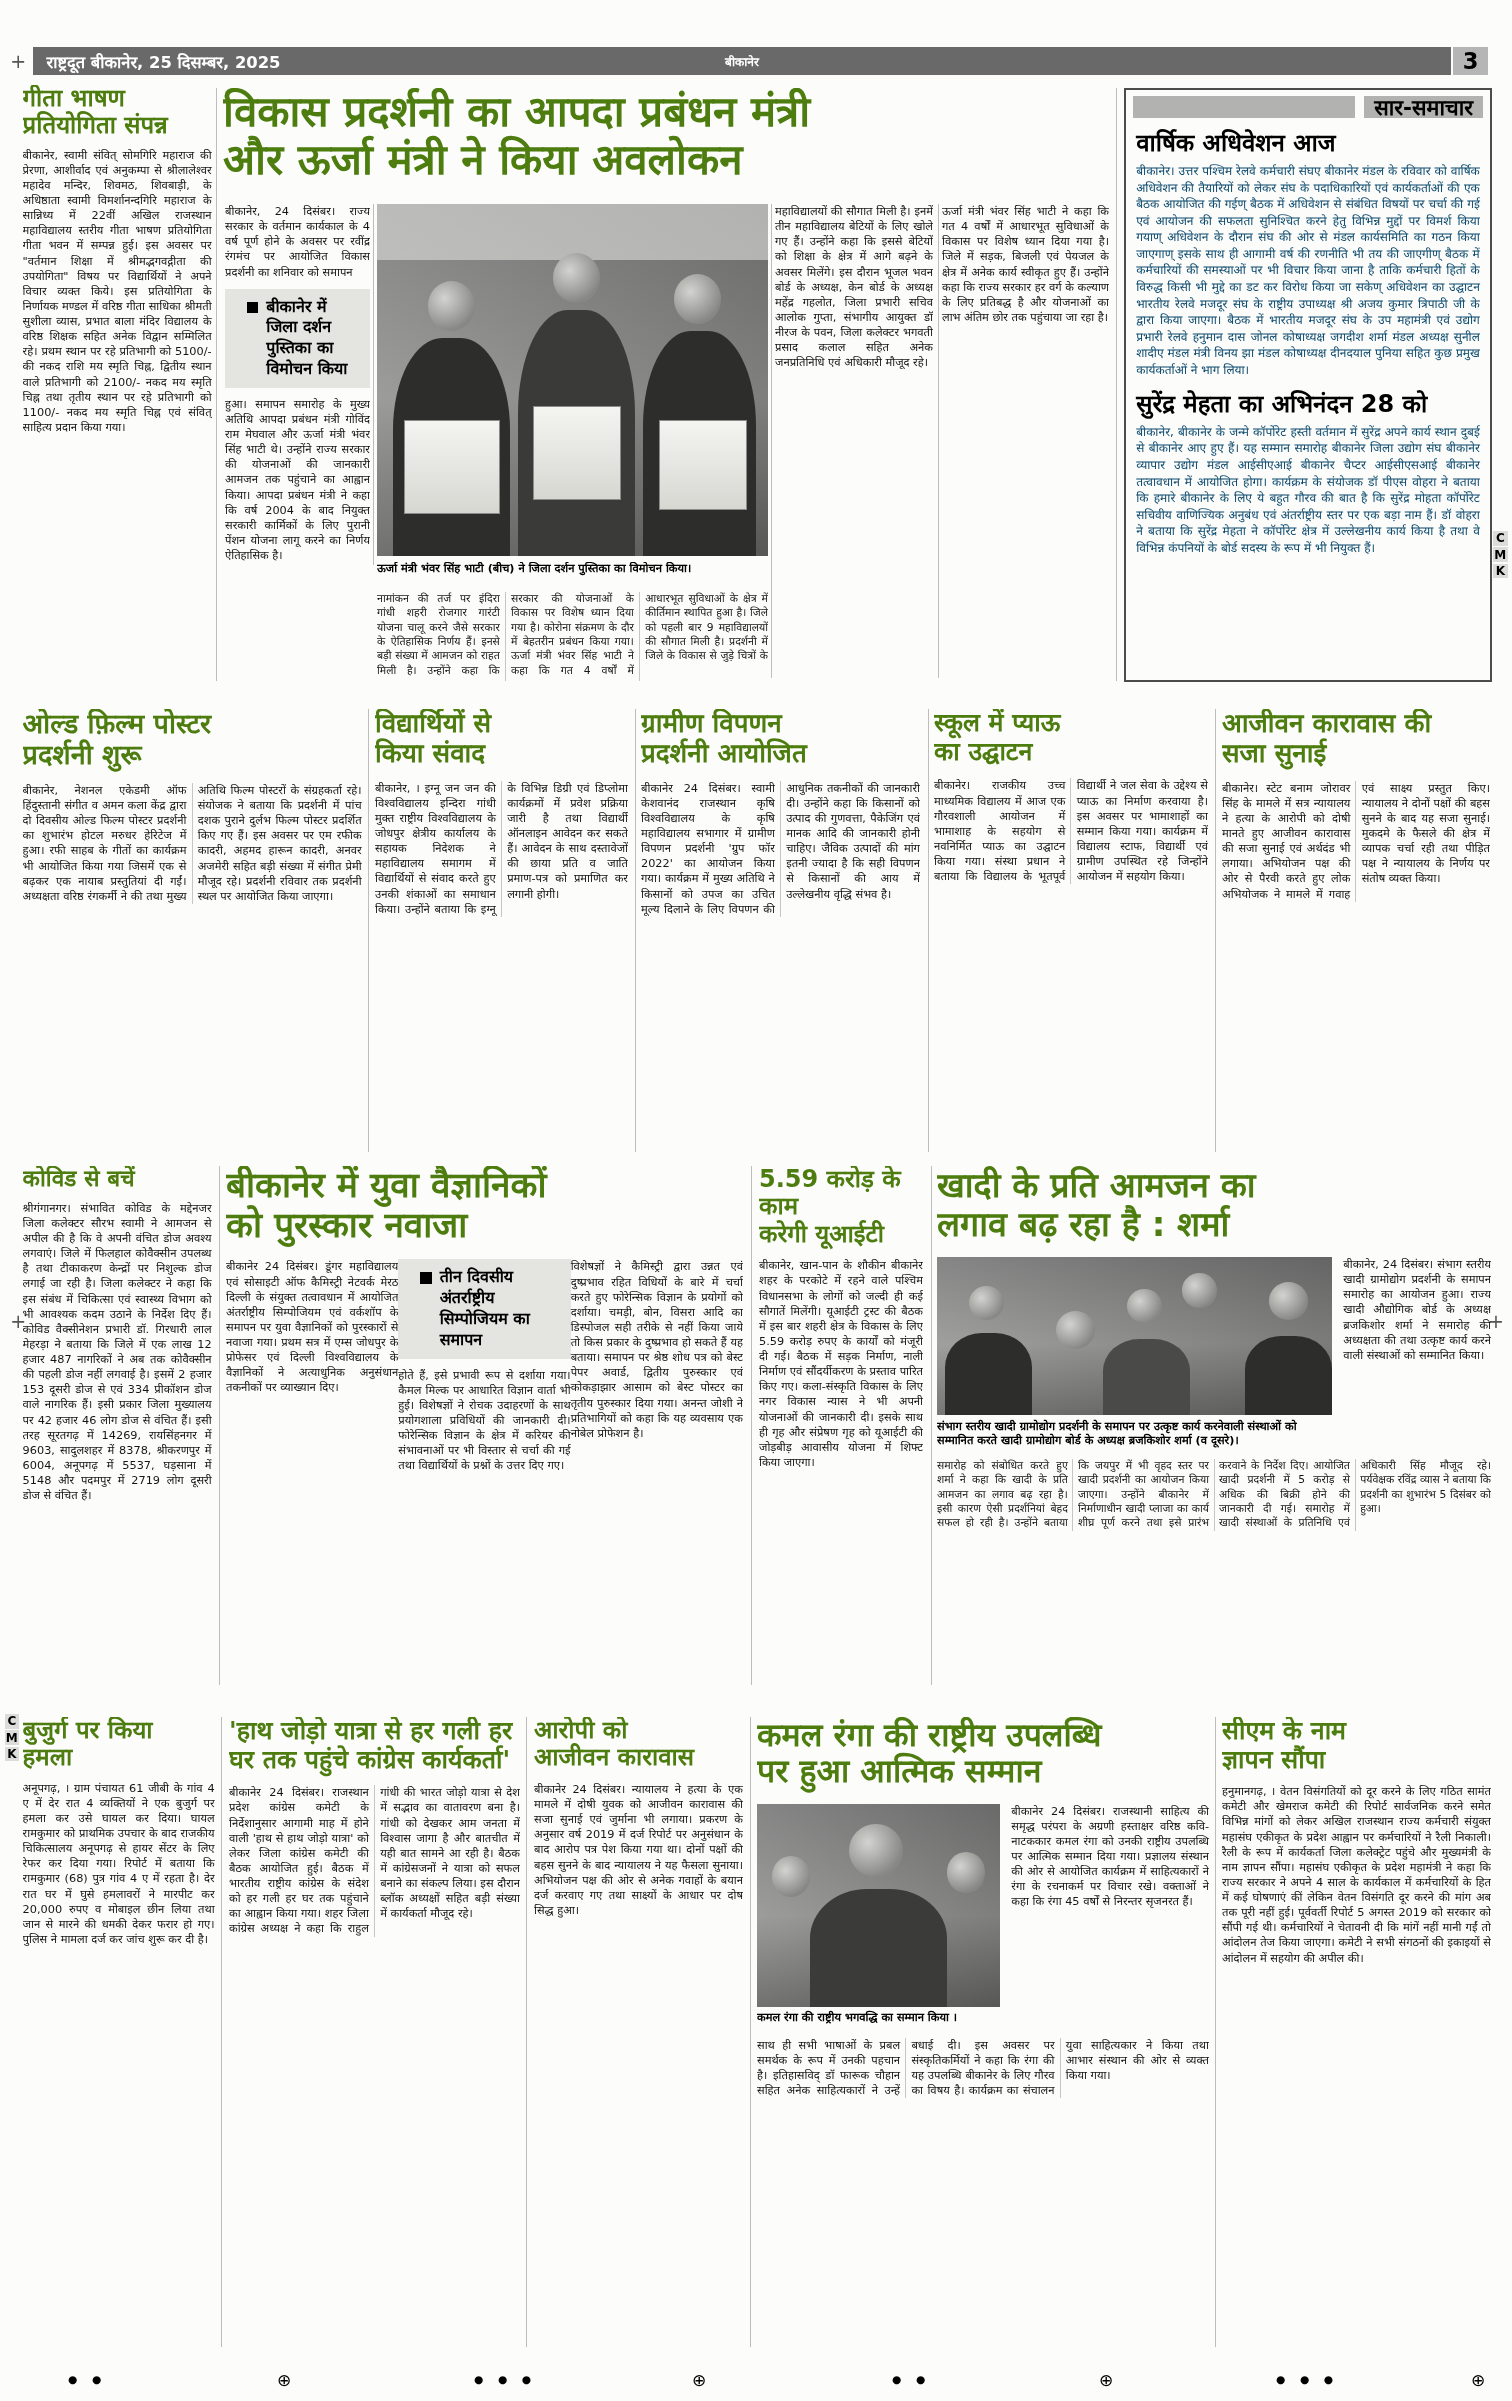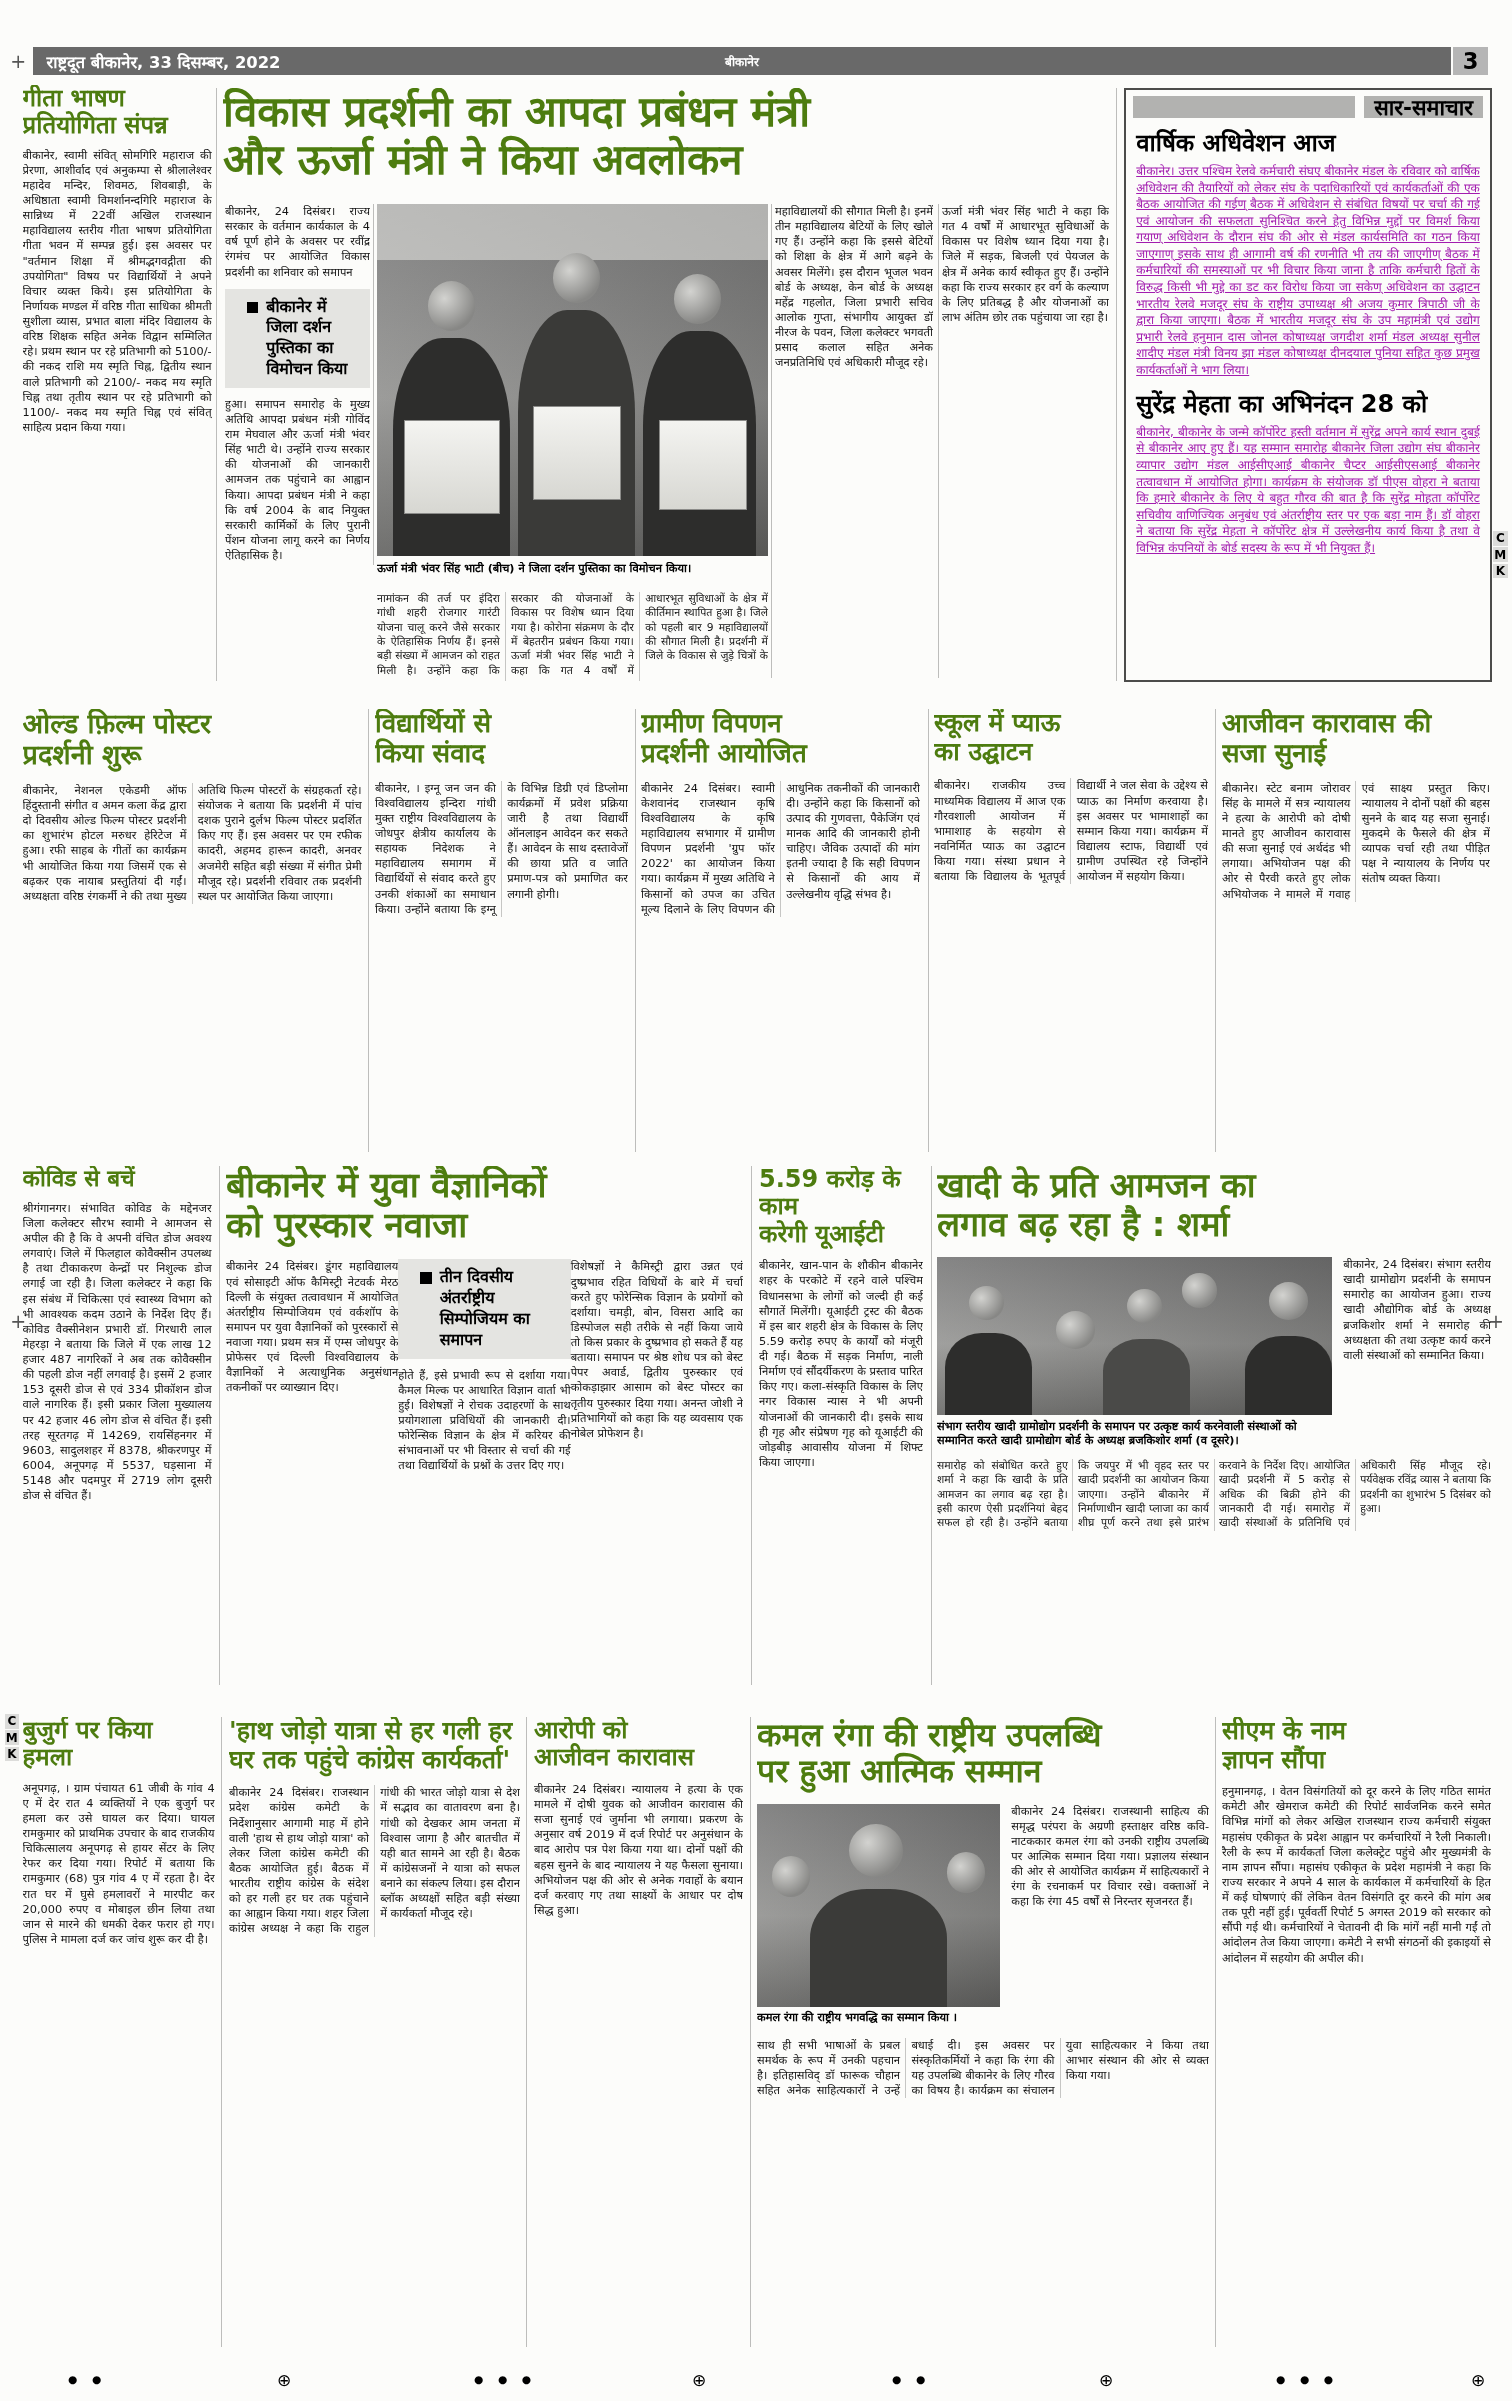--- a/index.html
+++ b/index.html
@@ -29,35 +29,35 @@
   .ph-suit{position:absolute;border-radius:42% 42% 0 0;background:#2d2d2c;}
   .ph-book{position:absolute;background:linear-gradient(#f4f4f1,#d7d7d2);border:1.1px solid #8b8b89;}
   .vr{position:absolute;width:0.6px;background:#bdbdbb;}
   .saar{border:2.3px solid #4c4c4a;background:#fcfcfa;}
   .saar-head{display:flex;align-items:stretch;height:22px;margin:5.6px 6.8px 0 6.8px;}
   .saar-bar{flex:1;background:#b2b2b0;}
   .saar-gap{width:9px;background:#fcfcfa;}
   .saar-title{background:#b2b2b0;color:#000;font-weight:bold;font-size:21.5px;
               display:flex;align-items:center;padding:0 10.2px;}
   .saar-item-hl{font-weight:bold;font-size:24px;line-height:1.15;color:#000;margin:12.4px 10.2px 5.6px 10.2px;}
-  .saar-body{font-size:12px;line-height:1.38;text-align:justify;margin:0 10.2px;color:#a21caf;text-decoration:underline;}
+  .saar-body{font-size:12px;line-height:1.38;text-align:justify;margin:0 10.2px;color:#0c4a6e;}
   .cmk{position:absolute;display:flex;flex-direction:column;gap:1.7px;}
   .cmk span{width:14.7px;height:14.7px;display:flex;align-items:center;justify-content:center;
             font-weight:bold;font-size:12px;background:#dcdcda;color:#000;}
   .regmark{position:absolute;font-size:17px;color:#000;}
   .dotgroup{position:absolute;font-size:10.7px;letter-spacing:5.6px;color:#000;}
   .plus{position:absolute;font-size:19px;color:#555;}
 </style>
 </head>
 <body>
 
 <div class="sheet">
 
   <div class="masthead">
-    <span class="mh-left">राष्ट्रदूत बीकानेर, 33 दिसम्बर, 2022</span>
+    <span class="mh-left">राष्ट्रदूत बीकानेर, 25 दिसम्बर, 2025</span>
     <span class="mh-center">बीकानेर</span>
     <span></span>
   </div>
   <div class="pagebox">3</div>
 
   <div class="art" style="left:22.6px;top:85px;width:189px;height:597px;">
     <div class="hl" style="font-size:24px;">
       <div>गीता भाषण</div>
       <div>प्रतियोगिता संपन्न</div>
     </div>

